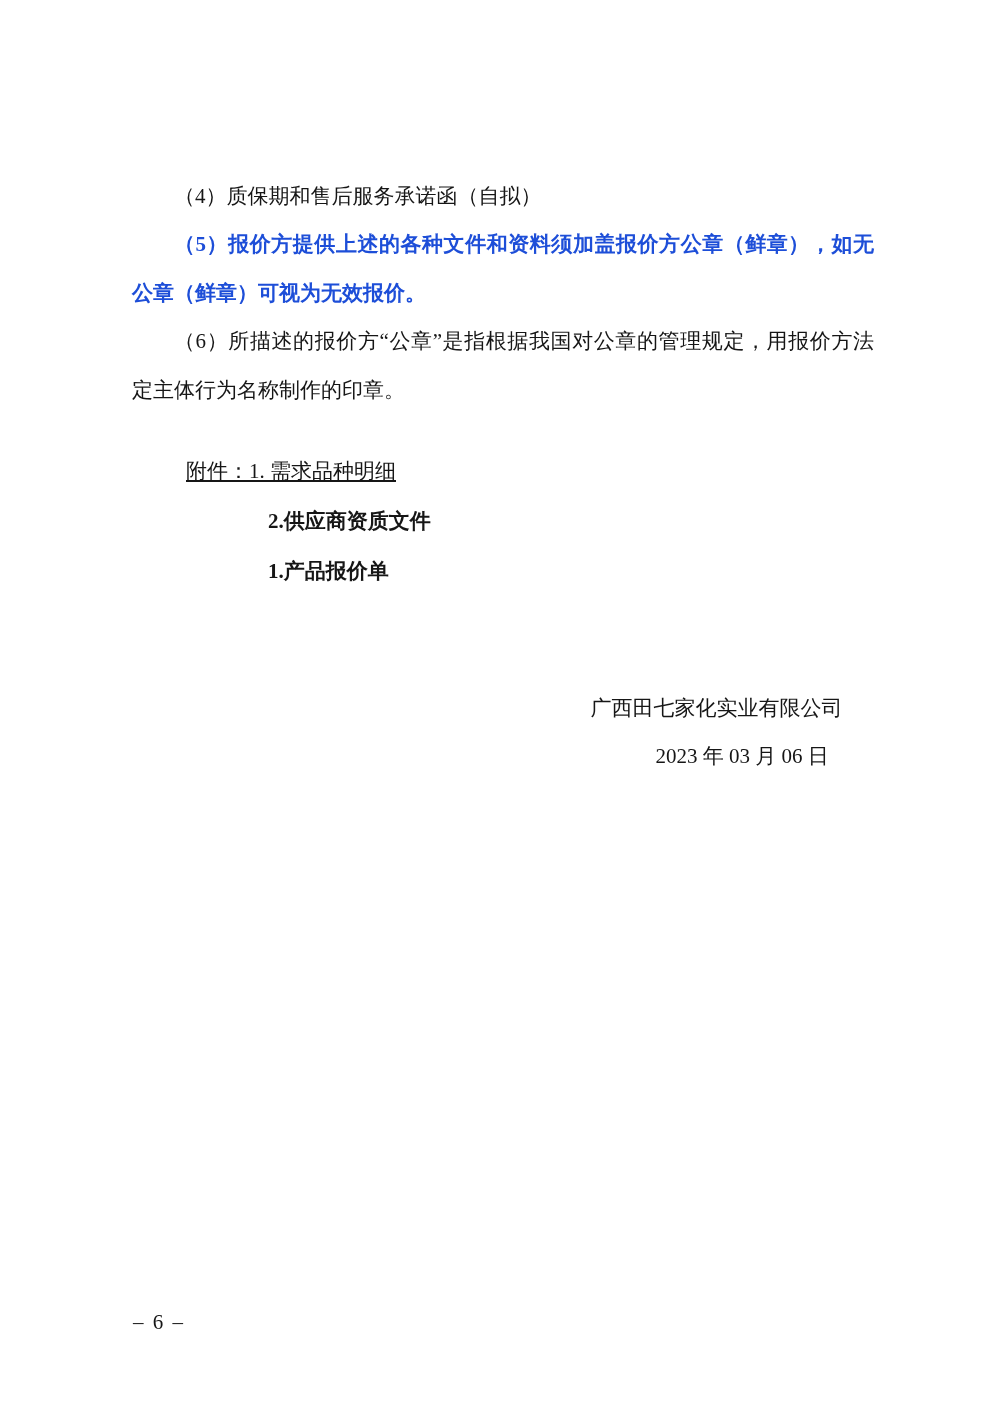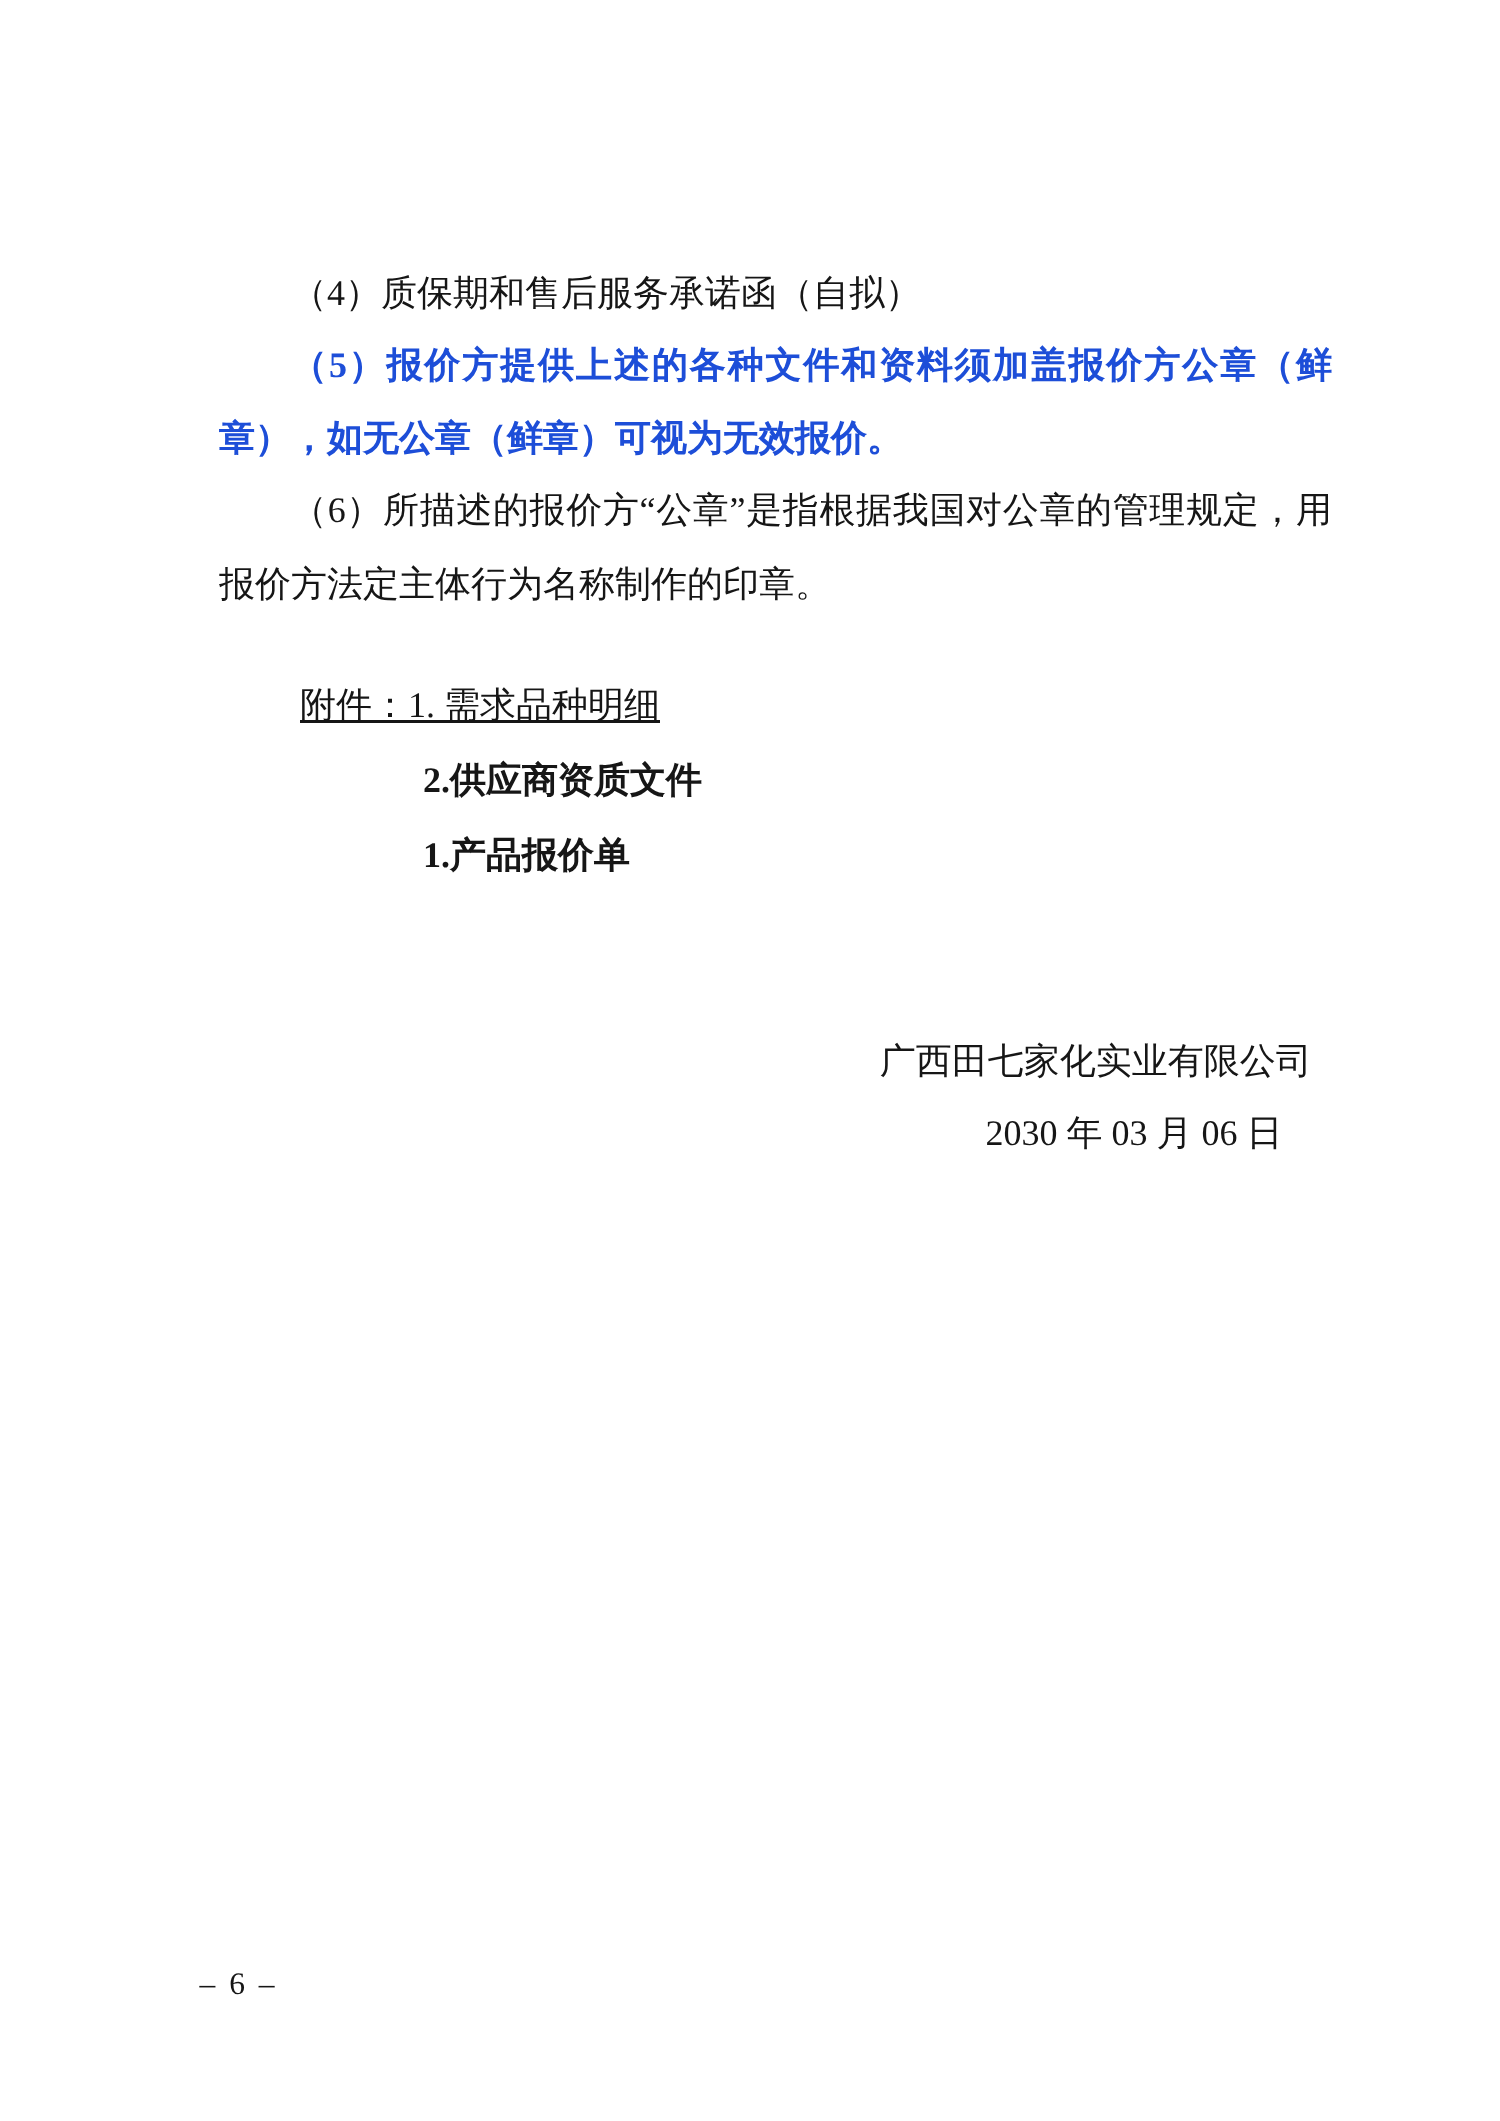--- a/index.html
+++ b/index.html
@@ -11,24 +11,24 @@
     position: relative;
     width: 1000px;
     height: 1414px;
     background: #ffffff;
     overflow: hidden;
     font-family: "Liberation Serif", "DejaVu Serif", serif;
     color: #161616;
   }
   .content {
     position: absolute;
-    left: 146px;
+    left: 132px;
     top: 172px;
     width: 742px;
-    font-size: 24px;
+    font-size: 21px;
     line-height: 48.4px;
     text-align: justify;
   }
   .content p {
     margin: 0;
     padding: 0;
     text-indent: 2em;
     word-break: break-all;
   }
   .para-red {
@@ -84,20 +84,20 @@
 
 
     <div class="attachments">
       <div class="attach-first"><span>附件：</span><span>1. 需求品种明细</span></div>
       <div class="attach-cont">2.供应商资质文件</div>
       <div class="attach-cont">1.产品报价单</div>
     </div>
 
     <div class="signature">
       <div class="sig-company">广西田七家化实业有限公司</div>
-      <div class="sig-date">2030 年 03 月 06 日</div>
+      <div class="sig-date">2023 年 03 月 06 日</div>
     </div>
 
   </div>
 
   <div class="footer">– 6 –</div>
 
 </div>
 
 </body></html>

